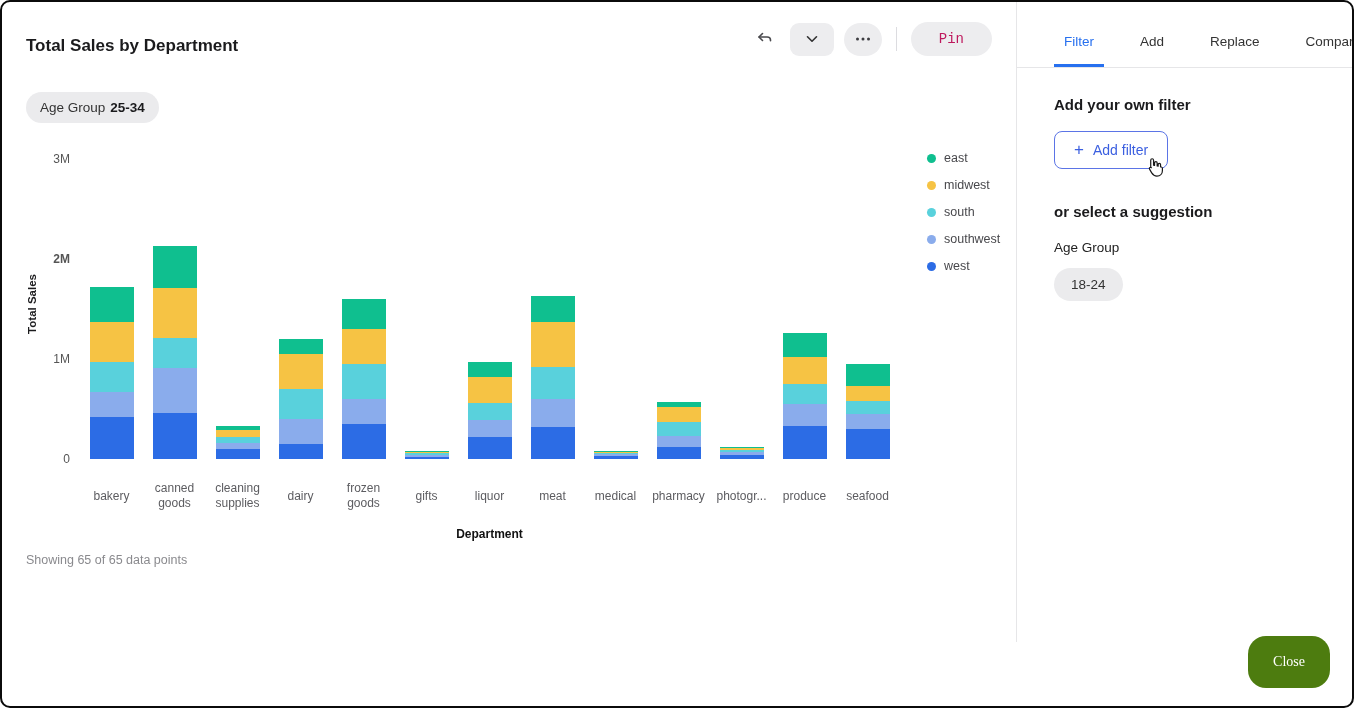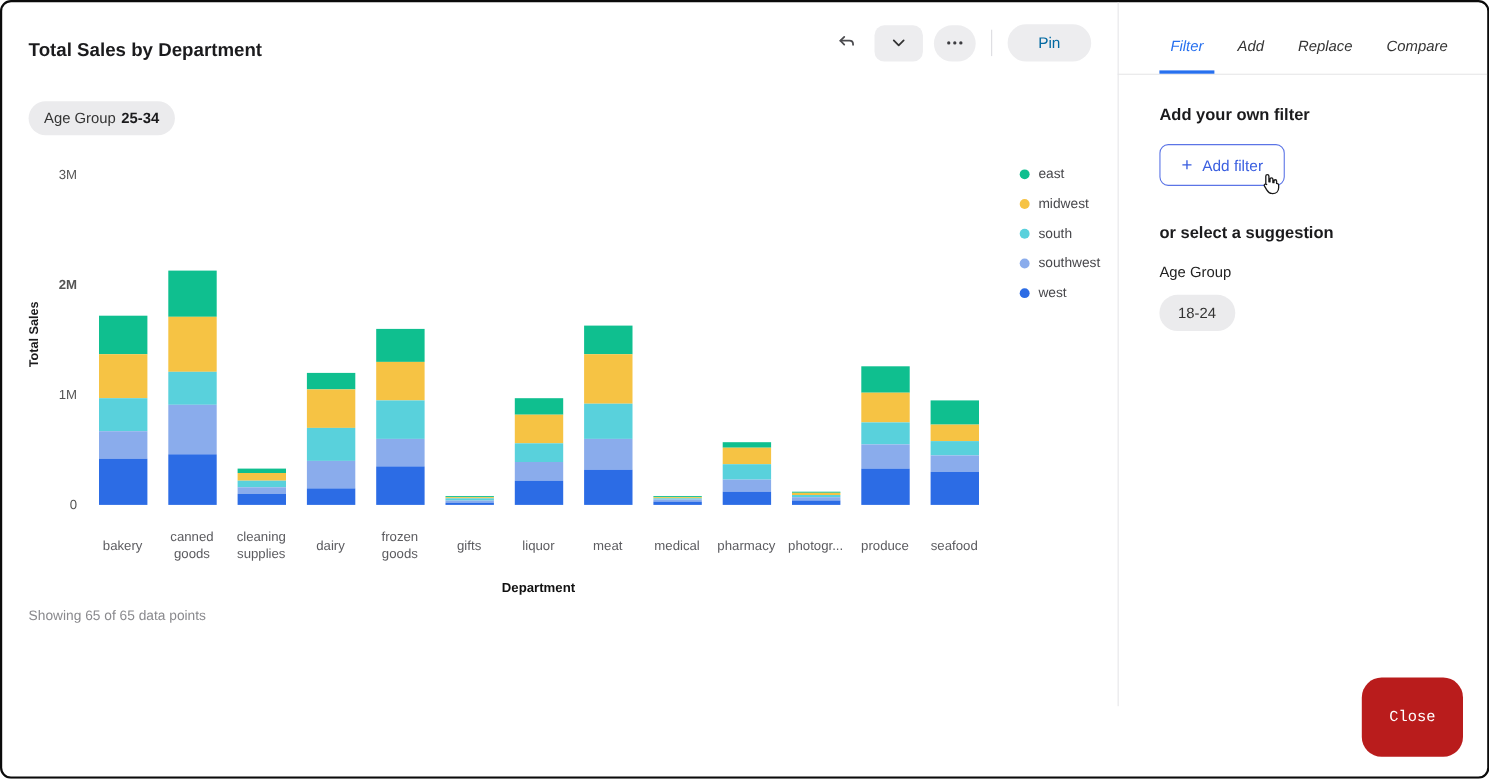--- a/index.html
+++ b/index.html
@@ -39,22 +39,22 @@
     display: inline-flex; align-items: center; justify-content: center;
     height: 33px; color: #4a4a4e;
   }
   .tbtn svg { display: block; }
   .btn-undo { width: 30px; }
   .btn-chevron { width: 44px; background: #ededef; border-radius: 9px; }
   .btn-more { width: 38px; background: #ededef; border-radius: 17px; }
   .v-divider { width: 1px; height: 24px; background: #dcdce0; margin: 0 4px; }
   .btn-pin {
     background: #ededef; border: none; border-radius: 18px;
-    padding: 9px 28px; font-size: 14px; color: #0369a1; cursor: pointer;
-    font-family: Liberation Sans, sans-serif;
+    padding: 9px 28px; font-size: 14px; color: #be185d; cursor: pointer;
+    font-family: Liberation Mono, monospace;
   }
 
   
   .chip-row { margin-top: 36px; }
   .chip {
     display: inline-flex; gap: 5px; align-items: center;
     background: #ebebed; border-radius: 17px;
     padding: 8px 14px; font-size: 13.5px; color: #333;
   }
   .chip b { color: #1b1b1d; }
@@ -98,23 +98,22 @@
   
   .filter-panel {
     flex: 0 0 336px; width: 336px; position: relative;
     display: flex; flex-direction: column;
   }
   .filter-panel::before {
     content: ""; position: absolute; left: 0; top: 0; bottom: 64px;
     width: 1px; background: #e6e6e8;
   }
   .tabs {
-    display: flex; gap: 11px; padding: 32px 20px 0 38px;
+    display: flex; gap: 26px; padding: 32px 20px 0 38px;
     border-bottom: 1px solid #e6e6e8;
-    font-style: italic;
   }
   .tab {
     font-size: 13.5px; color: #333; padding: 0 10px 15px 10px;
     border-bottom: 3px solid transparent; cursor: pointer; white-space: nowrap;
   }
   .tab.active { color: #2770ef; border-bottom-color: #2770ef; }
   .panel-body { padding: 28px 28px 0 38px; }
   .section-heading { font-size: 15px; font-weight: 700; color: #1b1b1d; }
   .add-filter {
     position: relative; margin-top: 18px;
@@ -131,22 +130,22 @@
     margin-top: 13px; display: inline-block;
     background: #ebebed; border: none; border-radius: 17px;
     padding: 9px 17px; font-size: 13.5px; color: #333; cursor: pointer;
     font-family: inherit;
   }
   .panel-foot {
     margin-top: auto; padding: 14px 22px 18px;
     display: flex; justify-content: flex-end;
   }
   .btn-close {
-    background: #b91c1c; color: #fff; border: none; border-radius: 18px;
-    padding: 28px 25px; font-size: 14px; cursor: pointer; font-family: Liberation Mono, monospace;
+    background: #4d7c0f; color: #fff; border: none; border-radius: 18px;
+    padding: 18px 25px; font-size: 14px; cursor: pointer; font-family: Liberation Serif, serif;
   }
 </style>
 </head>
 <body>
 
 <div class="frame">
 
 
   <div class="content">
 

